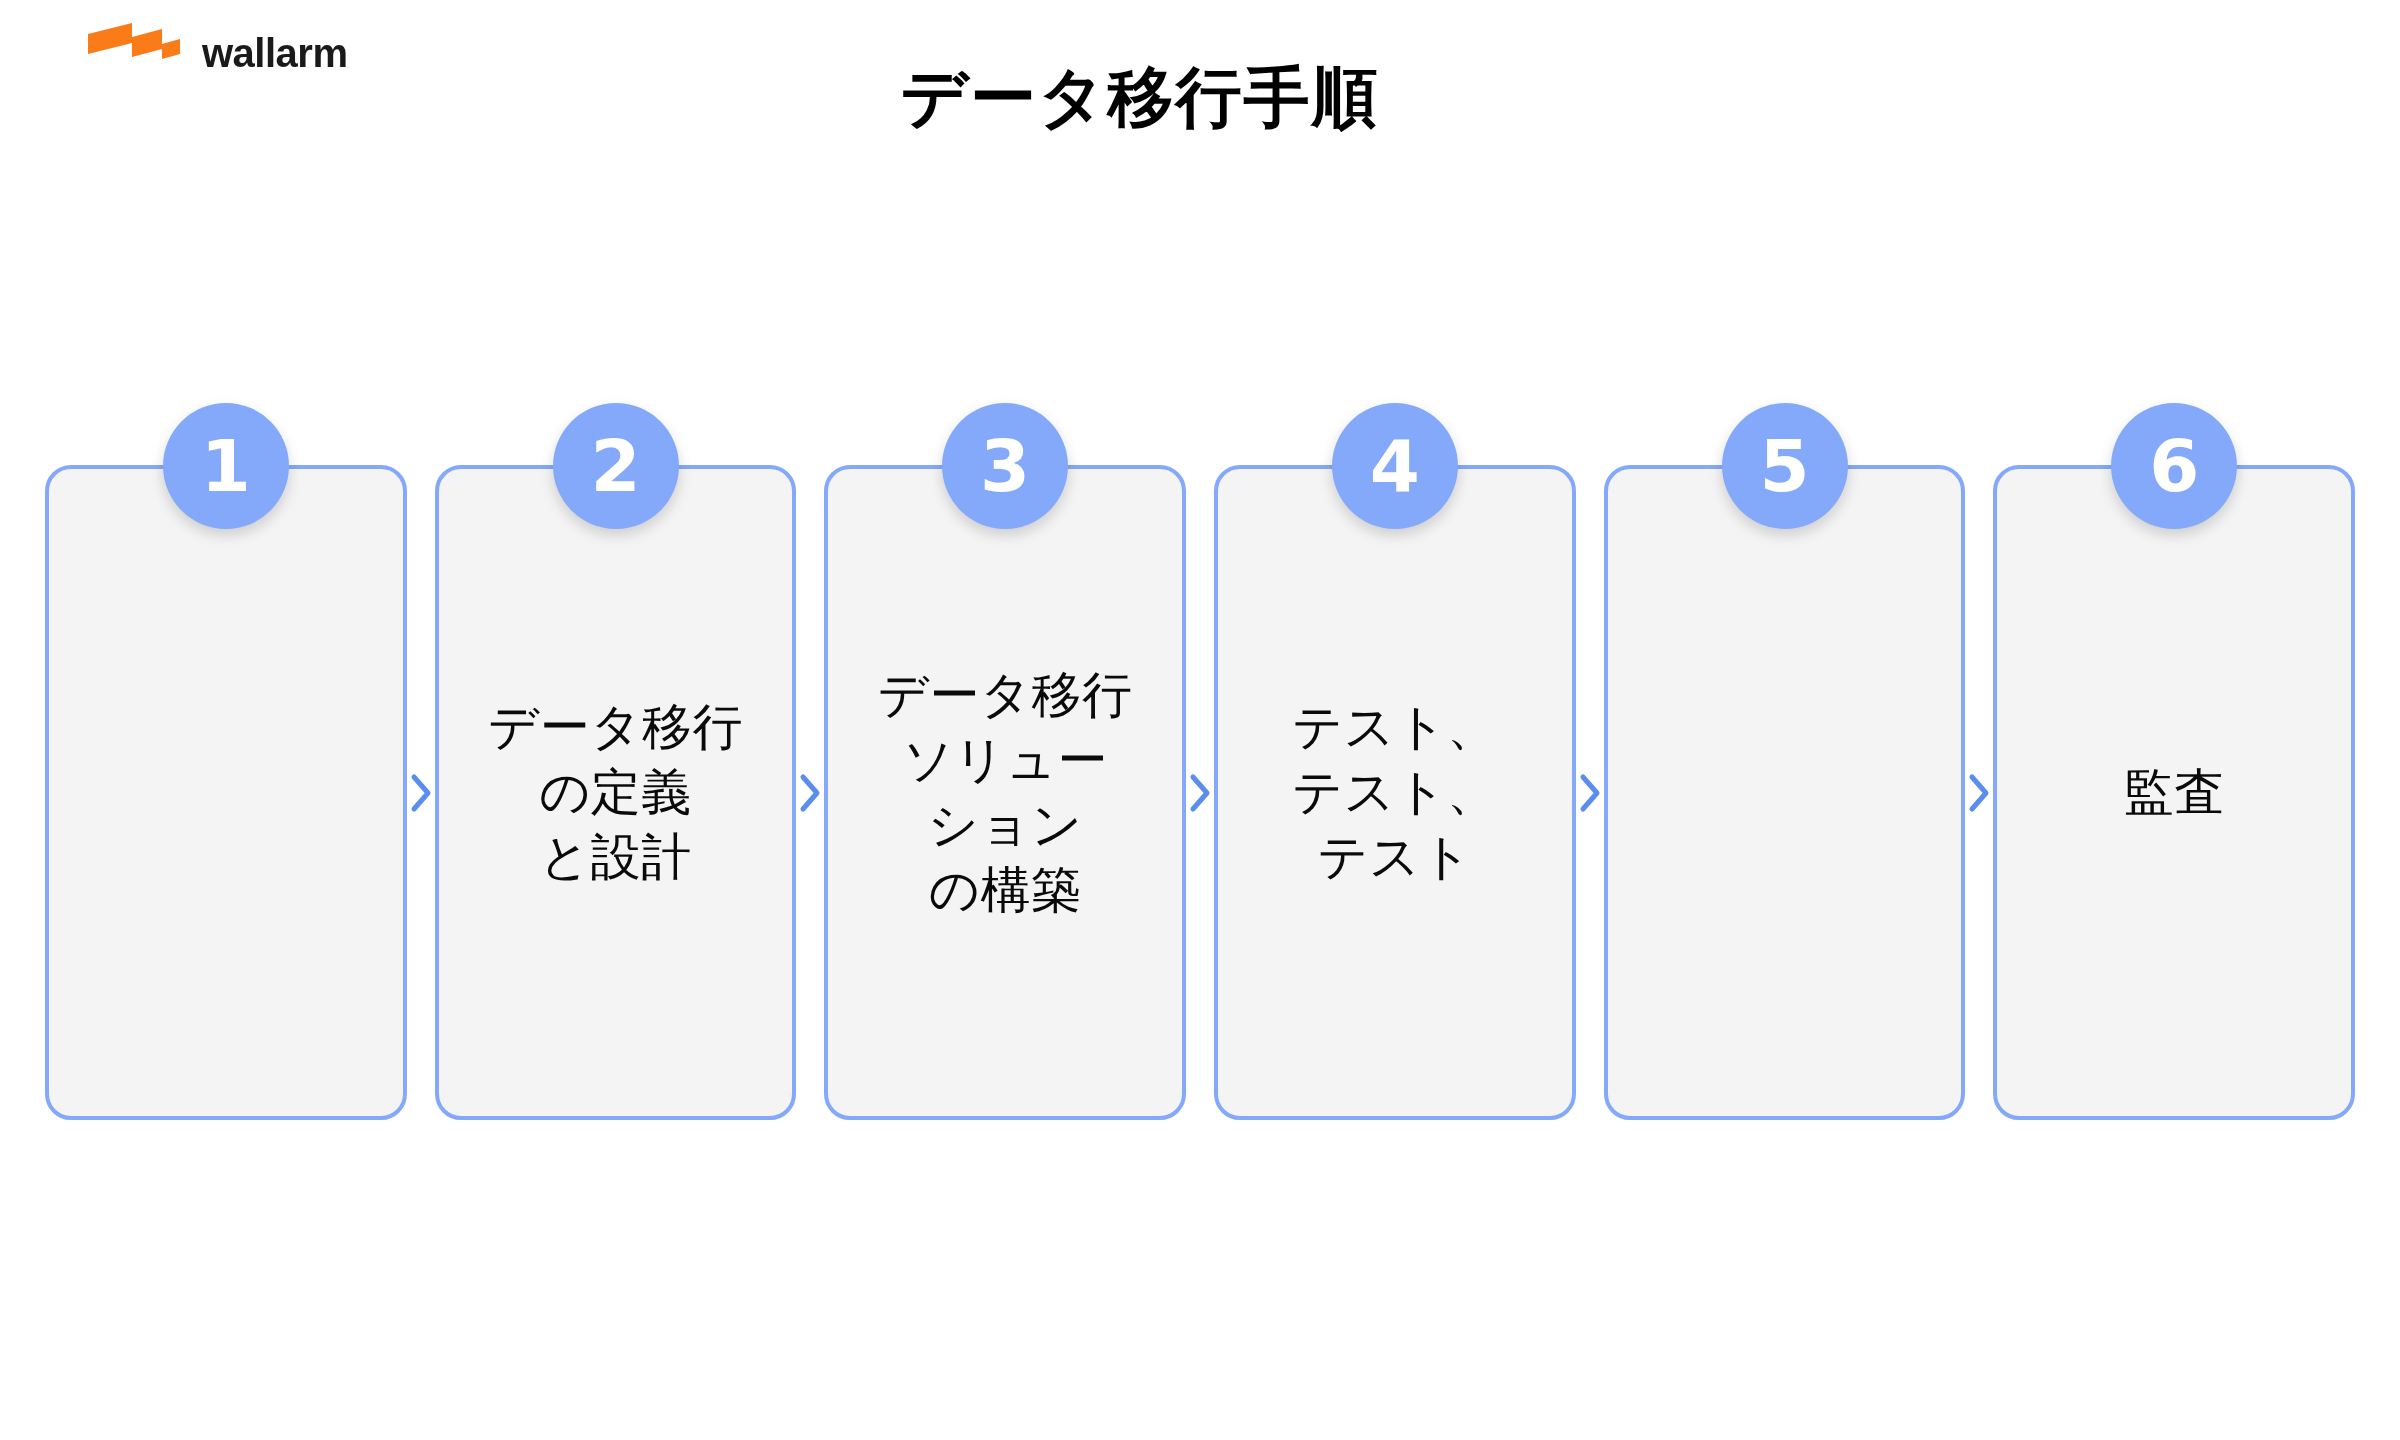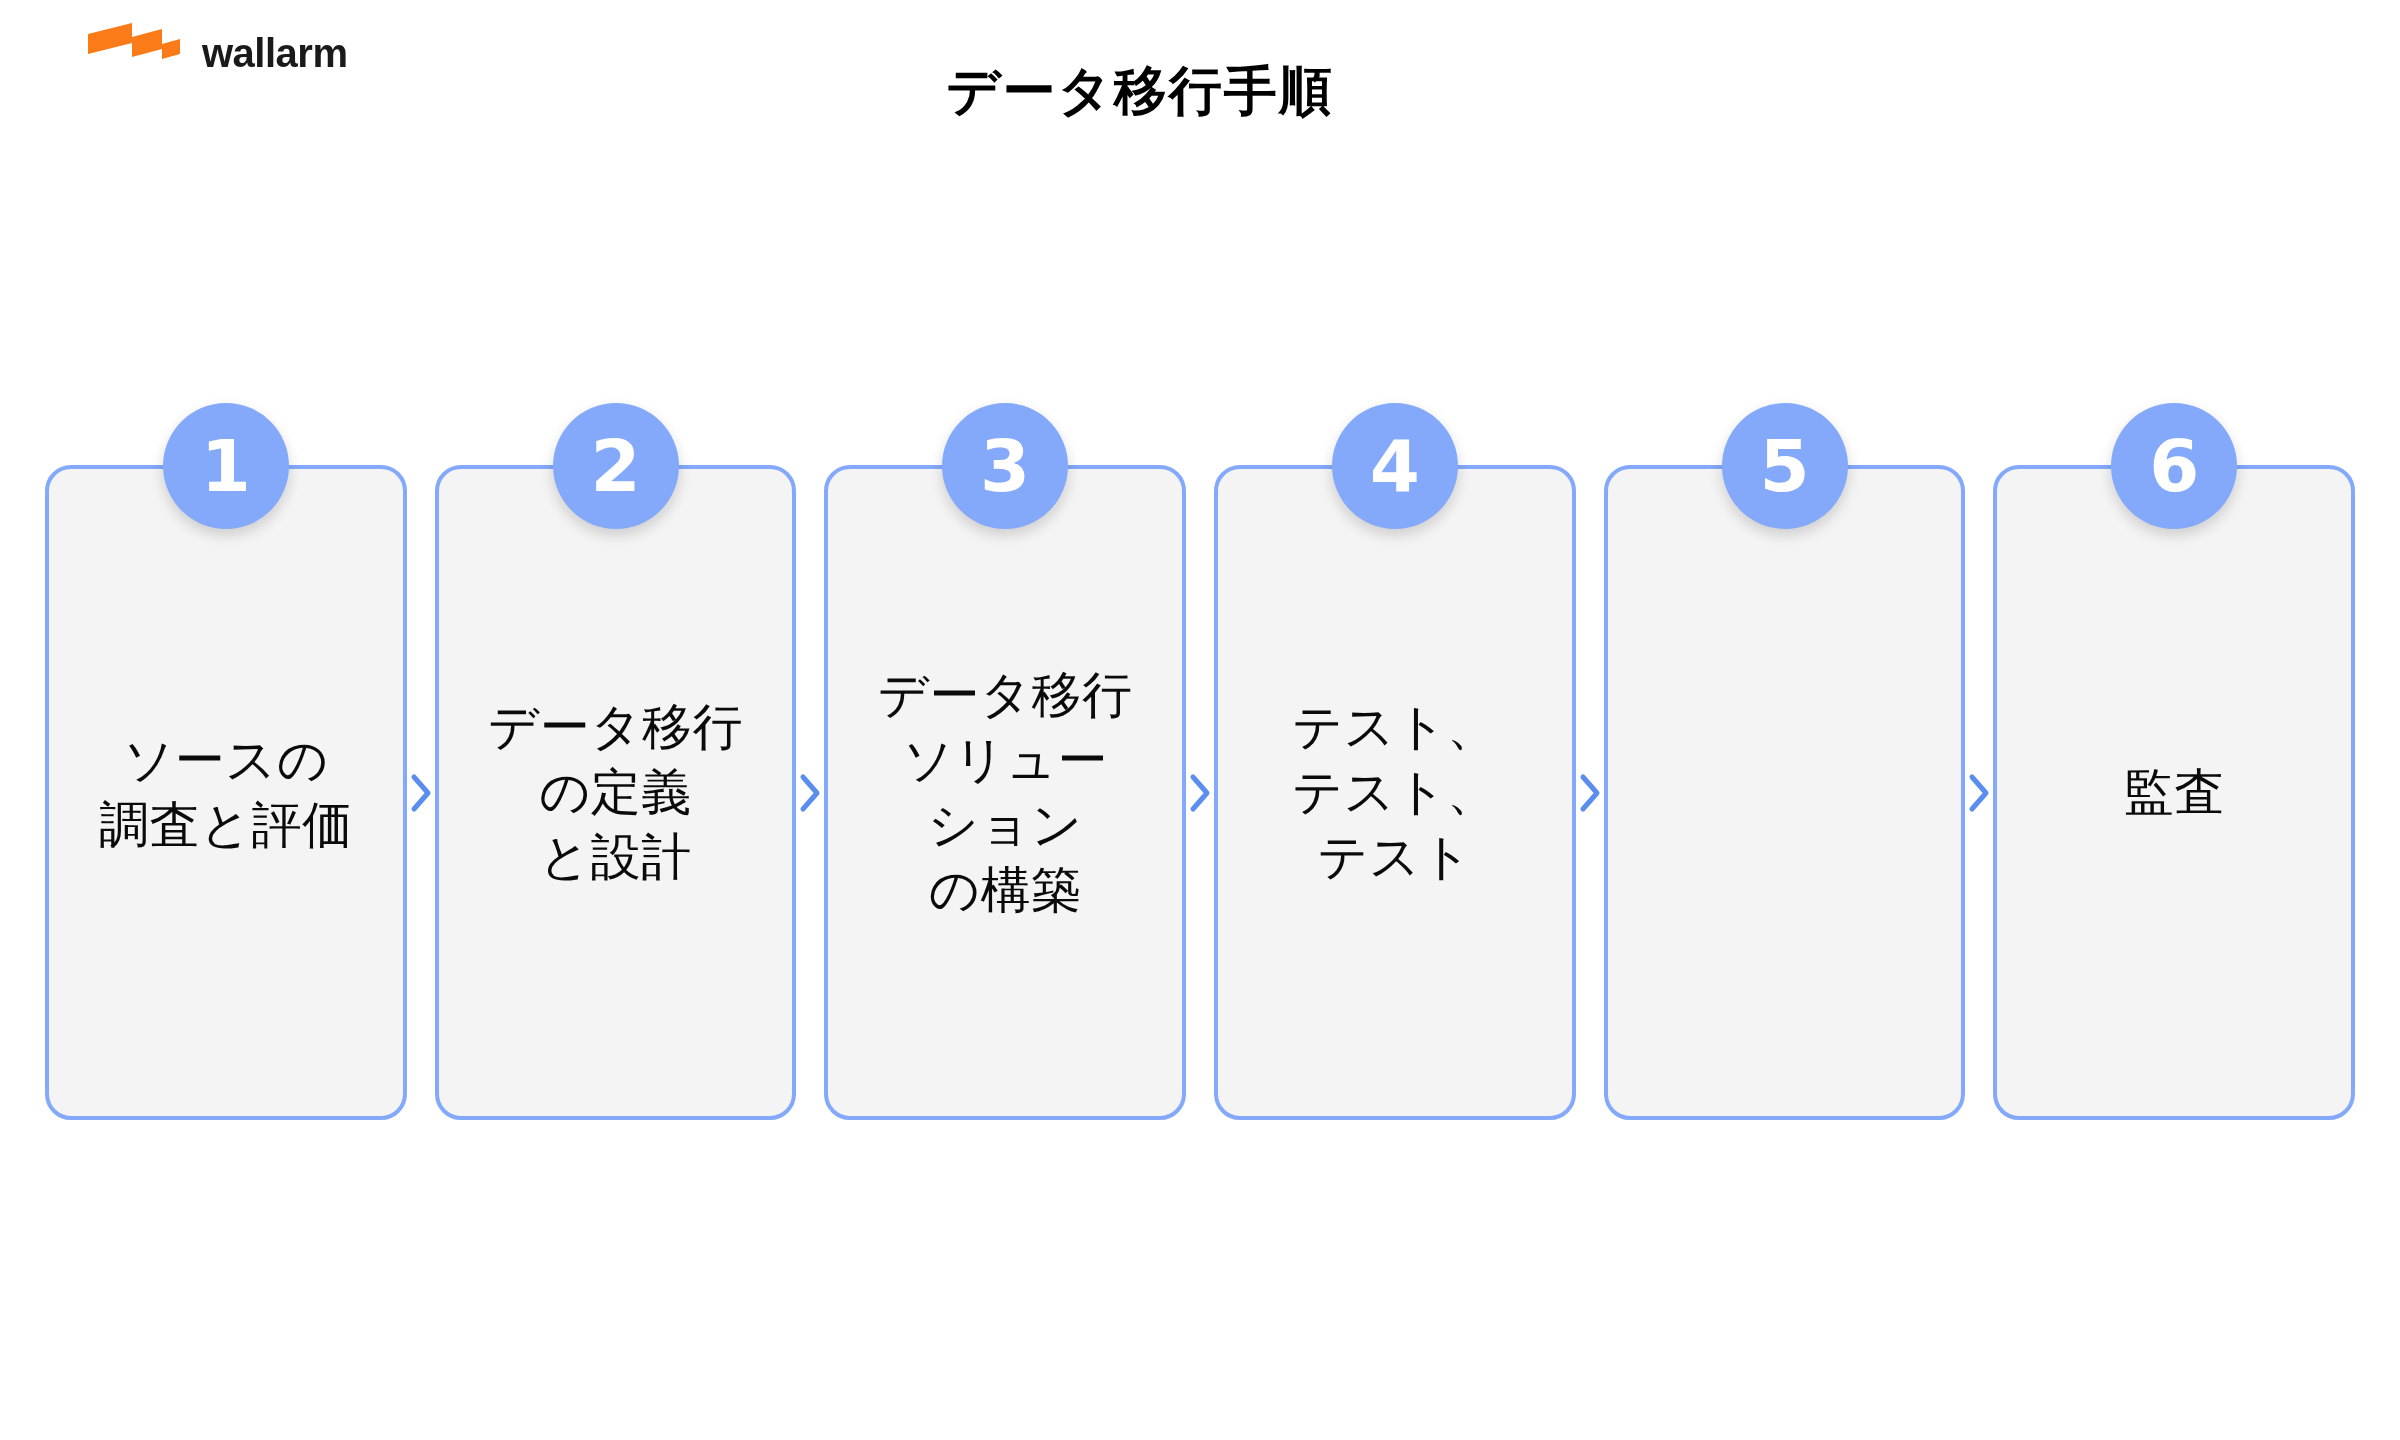--- a/index.html
+++ b/index.html
@@ -40,21 +40,21 @@
   }
 
   
   .page-title {
     position: absolute;
     top: 62px;
     left: 0;
     width: 2280px;
     text-align: center;
     font-family: "DejaVu Sans", "Liberation Sans", sans-serif;
-    font-size: 53px;
+    font-size: 66px;
     font-weight: 700;
     color: #000000;
     letter-spacing: 2px;
     line-height: 1.1;
   }
 
   
   .flow {
     position: absolute;
     left: 45px;
@@ -150,22 +150,20 @@
   <span class="brand-name">wallarm</span>
 </div>
 
 <div class="page-title">データ移行手順</div>
 
 <div class="flow">
 
   <div class="step">
     <div class="card"></div>
     <div class="badge">1</div>
-    <div class="card-text">ソースの
-調査と評価</div>
   </div>
 
   <div class="connector">
     <svg viewBox="0 0 26 44" xmlns="http://www.w3.org/2000/svg" aria-hidden="true">
       <polyline points="6,6 20,22 6,38" fill="none" stroke="#5B8DEF" stroke-width="5" stroke-linecap="round" stroke-linejoin="round"></polyline>
     </svg>
   </div>
 
   <div class="step">
     <div class="card"></div>

